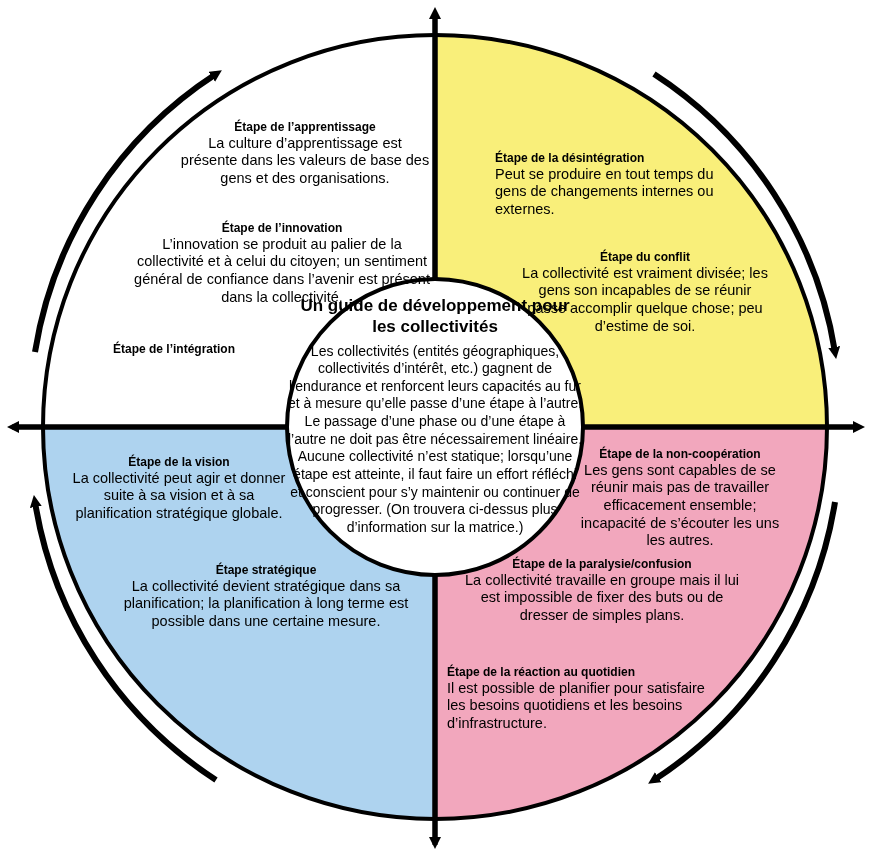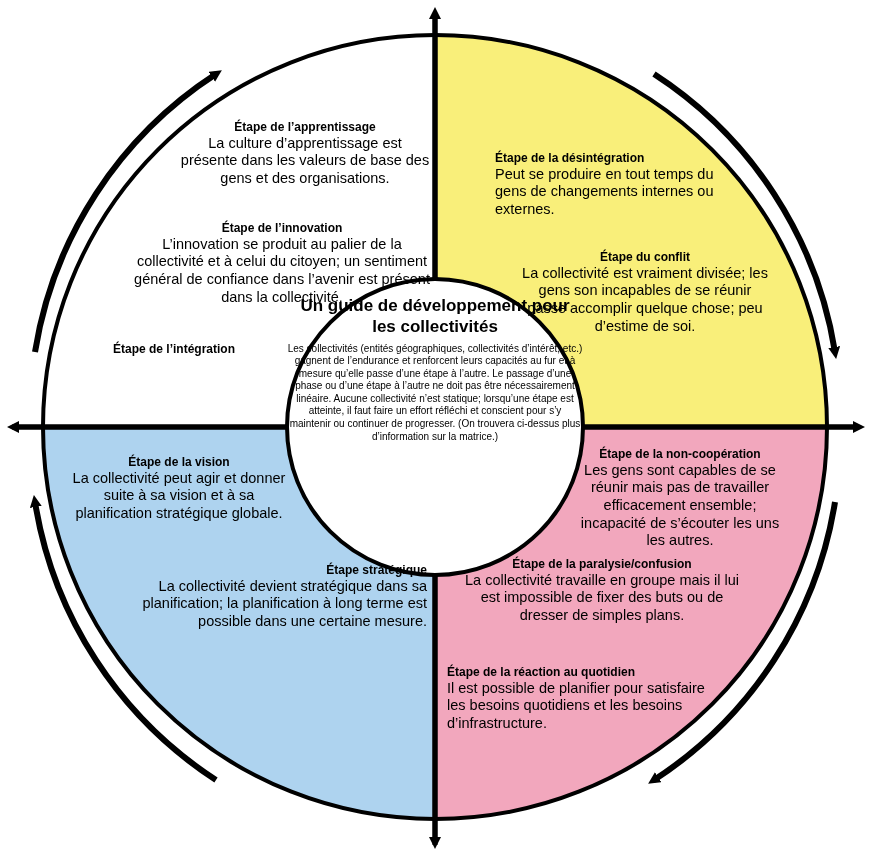--- a/index.html
+++ b/index.html
@@ -44,21 +44,21 @@
     width: 296px;
     text-align: center;
   }
   .center-text .c-ttl {
     font-weight: bold;
     font-size: 17px;
     line-height: 1.25;
     margin-bottom: 5px;
   }
   .center-text .c-bdy {
-    font-size: 10px;
+    font-size: 14px;
     line-height: 1.26;
   }
   
   .ta-c { text-align: center; }
   .ta-l { text-align: left; }
 </style>
 </head>
 <body>
 
 <div id="stage">
@@ -142,19 +142,19 @@
   <div class="blk ta-c" style="left:457px; top:557px; width:290px;">
     <div class="ttl">Étape de la paralysie/confusion</div>
     <div class="bdy">La collectivité travaille en groupe mais il lui est impossible de fixer des buts ou de dresser de simples plans.</div>
   </div>
 
   <div class="blk ta-c" style="left:68px; top:455px; width:222px;">
     <div class="ttl">Étape de la vision</div>
     <div class="bdy">La collectivité peut agir et donner suite à sa vision et à sa planification stratégique globale.</div>
   </div>
 
-  <div class="blk ta-c" style="left:105px; top:563px; width:322px;text-align:right;">
+  <div class="blk ta-c" style="left:105px; top:563px; width:322px;">
     <div class="ttl">Étape stratégique</div>
     <div class="bdy">La collectivité devient stratégique dans sa planification; la planification à long terme est possible dans une certaine mesure.</div>
   </div>
 
 
 </div>
 
 </body></html>

